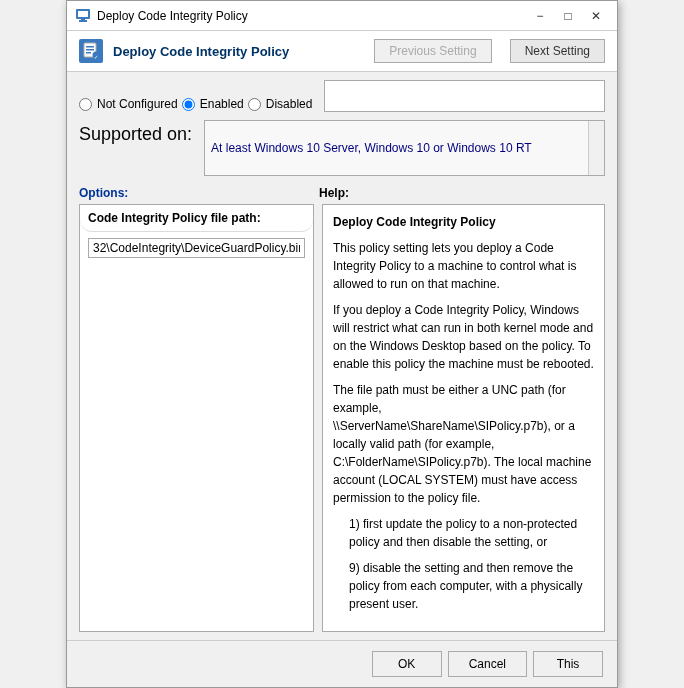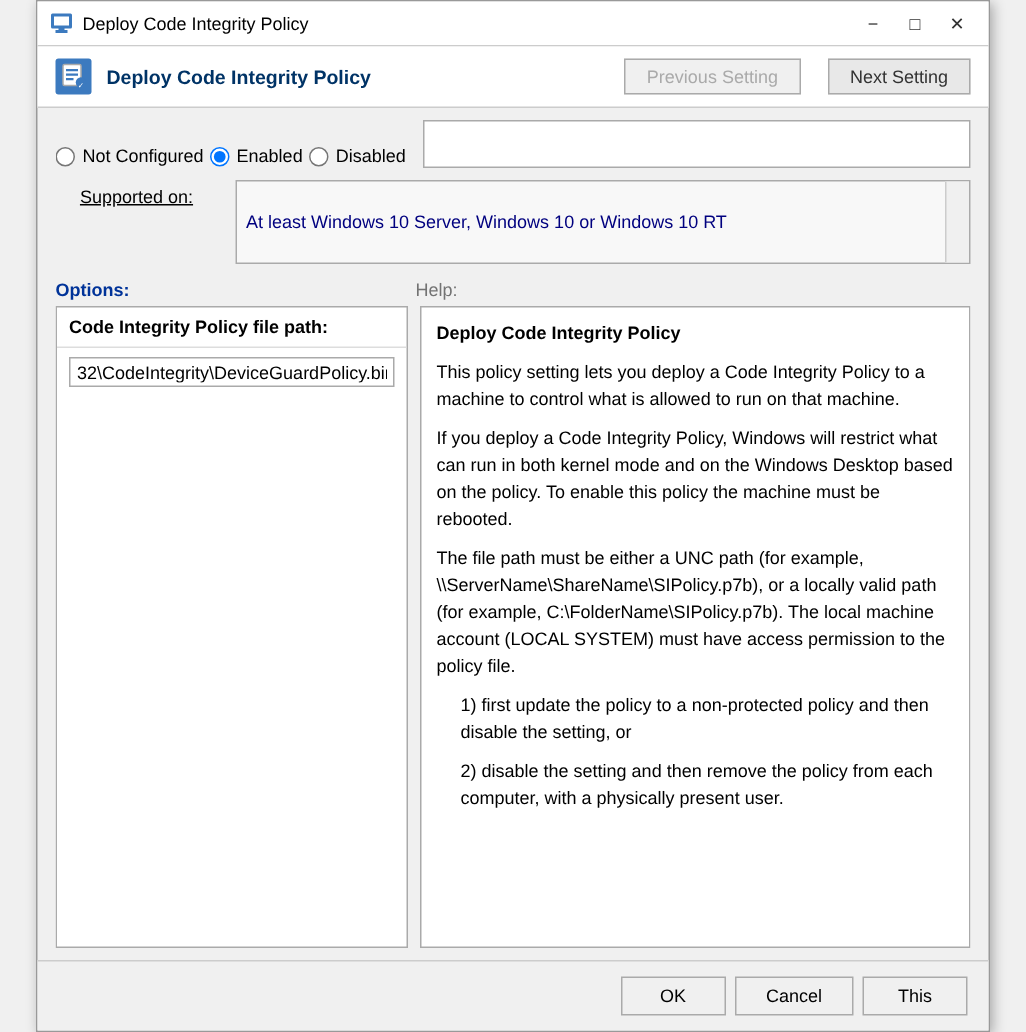--- a/index.html
+++ b/index.html
@@ -8,21 +8,21 @@
       font-size: 12px;
       background: #f0f0f0;
       display: flex;
       justify-content: center;
       align-items: center;
       width: 684px;
       height: 688px;
       overflow: hidden;
     }
     .window {
-      width: 636px;
+      width: 552px;
       height: 688px;
       background: #f0f0f0;
       border: 1px solid #999;
       display: flex;
       flex-direction: column;
       box-shadow: 2px 2px 8px rgba(0,0,0,0.3);
     }
     .title-bar {
       background: #fff;
       height: 30px;
@@ -159,25 +159,24 @@
     }
 
     .supported-row {
       display: flex;
       align-items: flex-start;
       gap: 12px;
       flex-shrink: 0;
       margin-bottom: 10px;
     }
     .supported-label {
-      font-size: 12px;
+      font-size: 18px;
       min-width: 108px;
       text-align: center;
       padding-top: 4px;
-      text-decoration: underline;
     }
     .supported-value {
       flex: 1;
       border: 1px solid #aaa;
       background: #f8f8f8;
       padding: 20px 6px;
       font-size: 12px;
       color: #00007f;
       min-height: 40px;
       position: relative;
@@ -199,23 +198,23 @@
       margin-bottom: 4px;
     }
     .options-label {
       flex: 0 0 240px;
       font-weight: bold;
       font-size: 12px;
       color: #003399;
     }
     .help-label {
       flex: 1;
-      font-weight: normal;
-      font-size: 12px;
-      color: #737373;
+      font-weight: bold;
+      font-size: 12px;
+      color: #000000;
     }
 
     .panels-row {
       display: flex;
       gap: 8px;
       flex: 1;
       overflow: hidden;
     }
     .options-panel {
       flex: 0 0 235px;
@@ -223,20 +222,21 @@
       background: #fff;
       display: flex;
       flex-direction: column;
       overflow: hidden;
     }
     .options-panel-title {
       padding: 6px 8px;
       font-weight: bold;
       font-size: 12px;
       border-bottom: 1px solid #ddd;
+      border-radius: 12px;
     }
     .options-panel-content {
       padding: 6px 8px;
     }
     .filepath-input {
       width: 100%;
       border: 1px solid #aaa;
       padding: 2px 4px;
       font-size: 12px;
       color: #000;
@@ -371,21 +371,21 @@
           <input class="filepath-input" type="text" value="32\CodeIntegrity\DeviceGuardPolicy.bin" style="">
         </div>
       </div>
 
       <div class="help-panel">
         <div class="help-panel-title">Deploy Code Integrity Policy</div>
         <p>This policy setting lets you deploy a Code Integrity Policy to a machine to control what is allowed to run on that machine.</p>
         <p>If you deploy a Code Integrity Policy, Windows will restrict what can run in both kernel mode and on the Windows Desktop based on the policy. To enable this policy the machine must be rebooted.</p>
         <p>The file path must be either a UNC path (for example, \\ServerName\ShareName\SIPolicy.p7b), or a locally valid path (for example, C:\FolderName\SIPolicy.p7b).  The local machine account (LOCAL SYSTEM) must have access permission to the policy file.</p>
         <p class="indent">   1) first update the policy to a non-protected policy and then disable the setting, or</p>
-        <p class="indent">   2) disable the setting and then remove the policy from each computer, with a physically present user.</p>
+        <p class="indent">   9) disable the setting and then remove the policy from each computer, with a physically present user.</p>
       </div>
 
     </div>
   </div>
 
   <div class="footer">
     <button class="footer-btn">OK</button>
     <button class="footer-btn">Cancel</button>
     <button class="footer-btn">This</button>
   </div>

